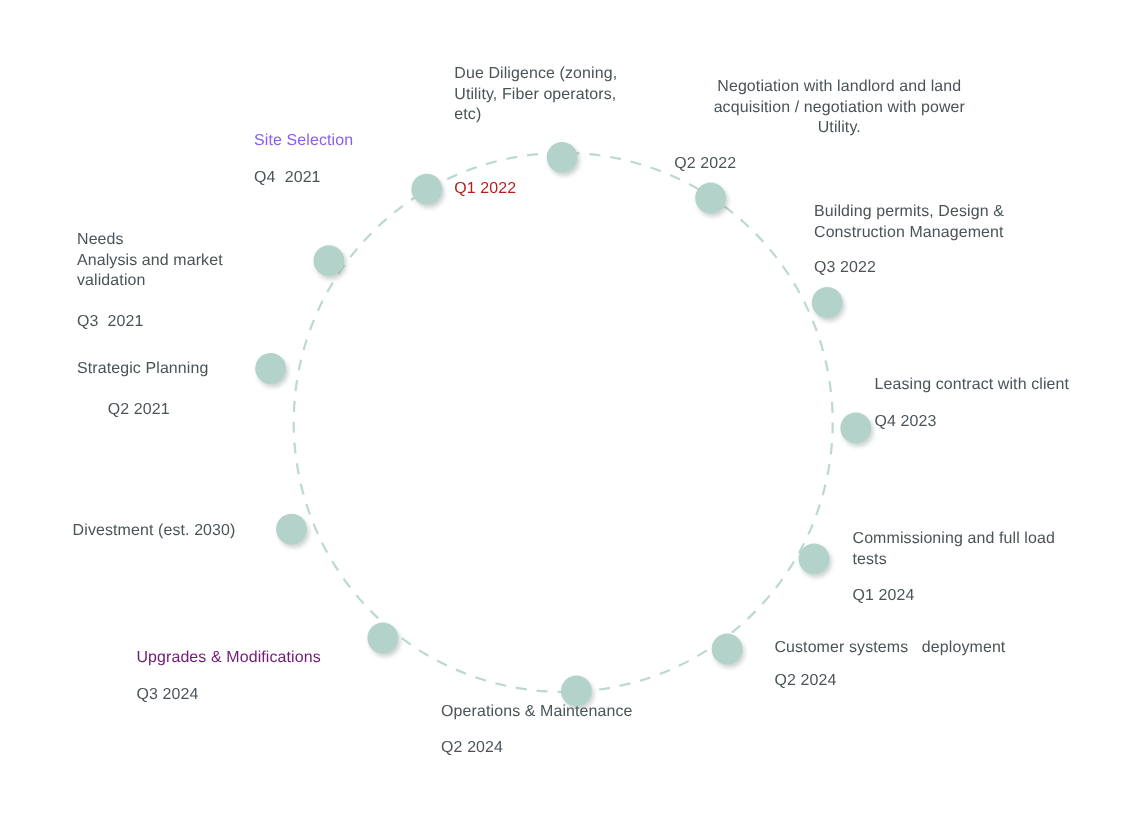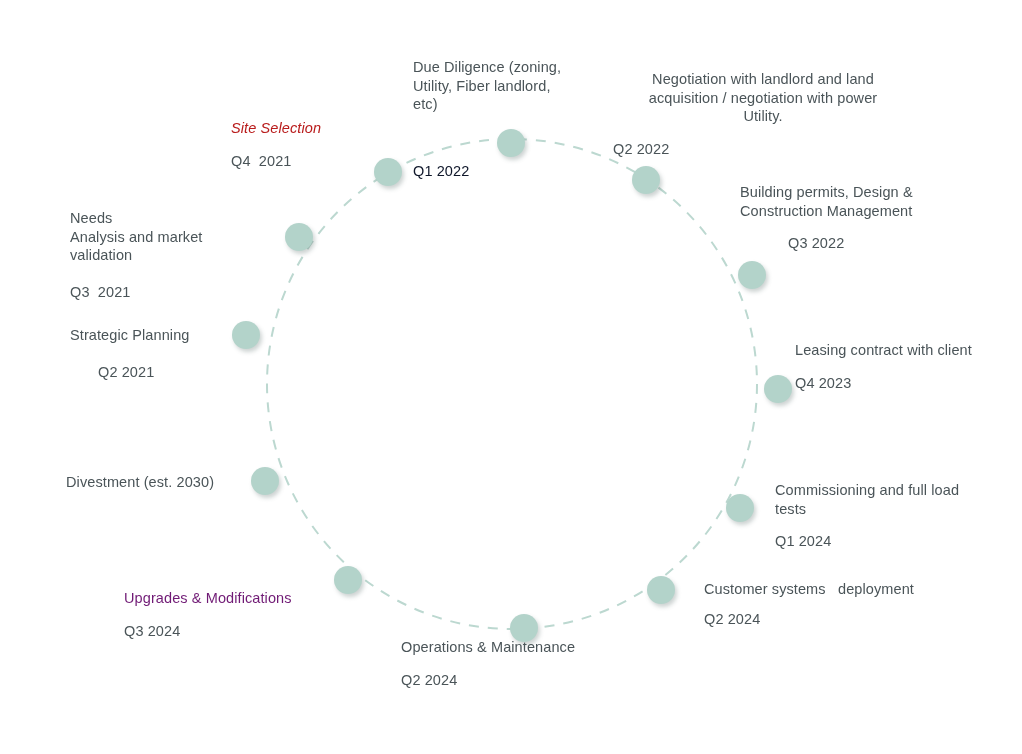--- a/index.html
+++ b/index.html
@@ -76,41 +76,41 @@
   <div class="node" style="left: 752px; top: 275px; width: 28px; height: 28px; background: rgb(179, 211, 202);"></div>
   <div class="node" style="left: 778px; top: 389px; width: 28px; height: 28px; background: rgb(179, 211, 202);"></div>
   <div class="node" style="left: 740px; top: 508px; width: 28px; height: 28px; background: rgb(179, 211, 202);"></div>
   <div class="node" style="left: 661px; top: 590px; width: 28px; height: 28px; background: rgb(179, 211, 202);"></div>
   <div class="node" style="left: 524px; top: 628px; width: 28px; height: 28px; background: rgb(179, 211, 202);"></div>
   <div class="node" style="left: 348px; top: 580px; width: 28px; height: 28px; background: rgb(179, 211, 202);"></div>
   <div class="node" style="left: 265px; top: 481px; width: 28px; height: 28px; background: rgb(179, 211, 202);"></div>
 
   <div class="label-group" style="left:413px; top:58px; width:200px;">
     <div class="stage-title" style="color: rgb(74, 84, 88);">Due Diligence (zoning,
-Utility, Fiber landlord,
+Utility, Fiber operators,
 etc)</div>
-    <div class="stage-quarter gap-md" style="color: #0f172a; margin-top: 48px;">Q1 2022</div>
+    <div class="stage-quarter gap-md" style="color: #b91c1c; margin-top: 48px;">Q1 2022</div>
   </div>
 
   <div class="label-group" style="left:613px; top:70px; width:300px;">
     <div class="stage-title" style="color: rgb(74, 84, 88); text-align: center;">Negotiation with landlord and land
 acquisition / negotiation with power
 Utility.</div>
     <div class="stage-quarter gap-md" style="color: rgb(74, 84, 88);">Q2 2022</div>
   </div>
 
   <div class="label-group" style="left:231px; top:119px; width:190px;">
-    <div class="stage-title" style="color: #b91c1c; font-style: italic;">Site Selection</div>
+    <div class="stage-title" style="color: #8b5cf6;">Site Selection</div>
     <div class="stage-quarter gap-md" style="color: rgb(74, 84, 88);">Q4  2021</div>
   </div>
 
   <div class="label-group" style="left:740px; top:183px; width:260px;">
     <div class="stage-title" style="color: rgb(74, 84, 88);">Building permits, Design &amp;
 Construction Management</div>
-    <div class="stage-quarter gap-md" style="color: rgb(74, 84, 88); margin-left: 48px;">Q3 2022</div>
+    <div class="stage-quarter gap-md" style="color: rgb(74, 84, 88);">Q3 2022</div>
   </div>
 
   <div class="label-group" style="left:70px; top:209px; width:210px;">
     <div class="stage-title" style="color: rgb(74, 84, 88);">Needs
 Analysis and market
 validation</div>
     <div class="stage-quarter gap-lg" style="color: rgb(74, 84, 88);">Q3  2021</div>
   </div>
 
   <div class="label-group" style="left:70px; top:326px; width:200px;">

